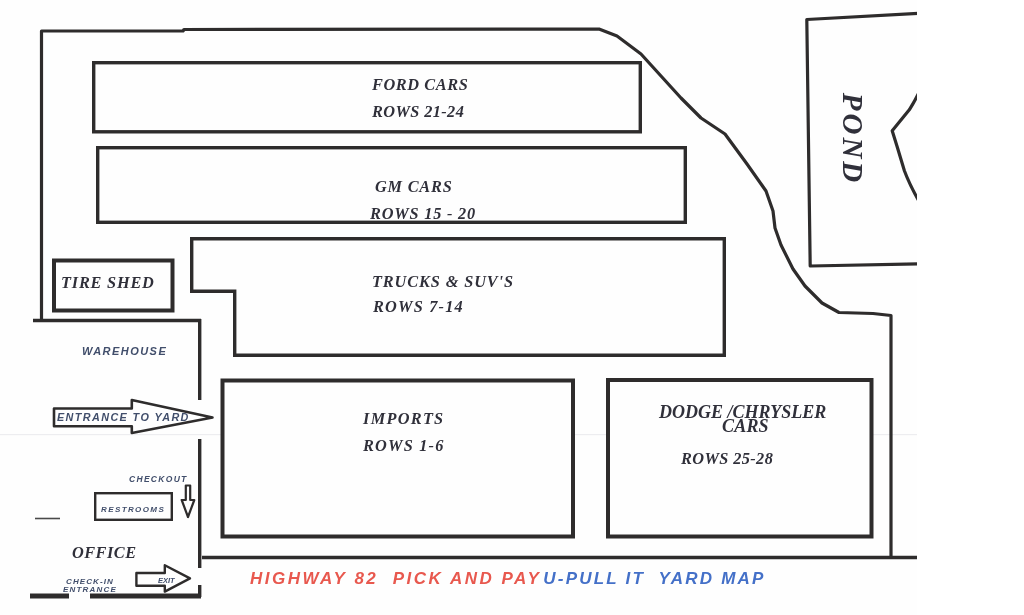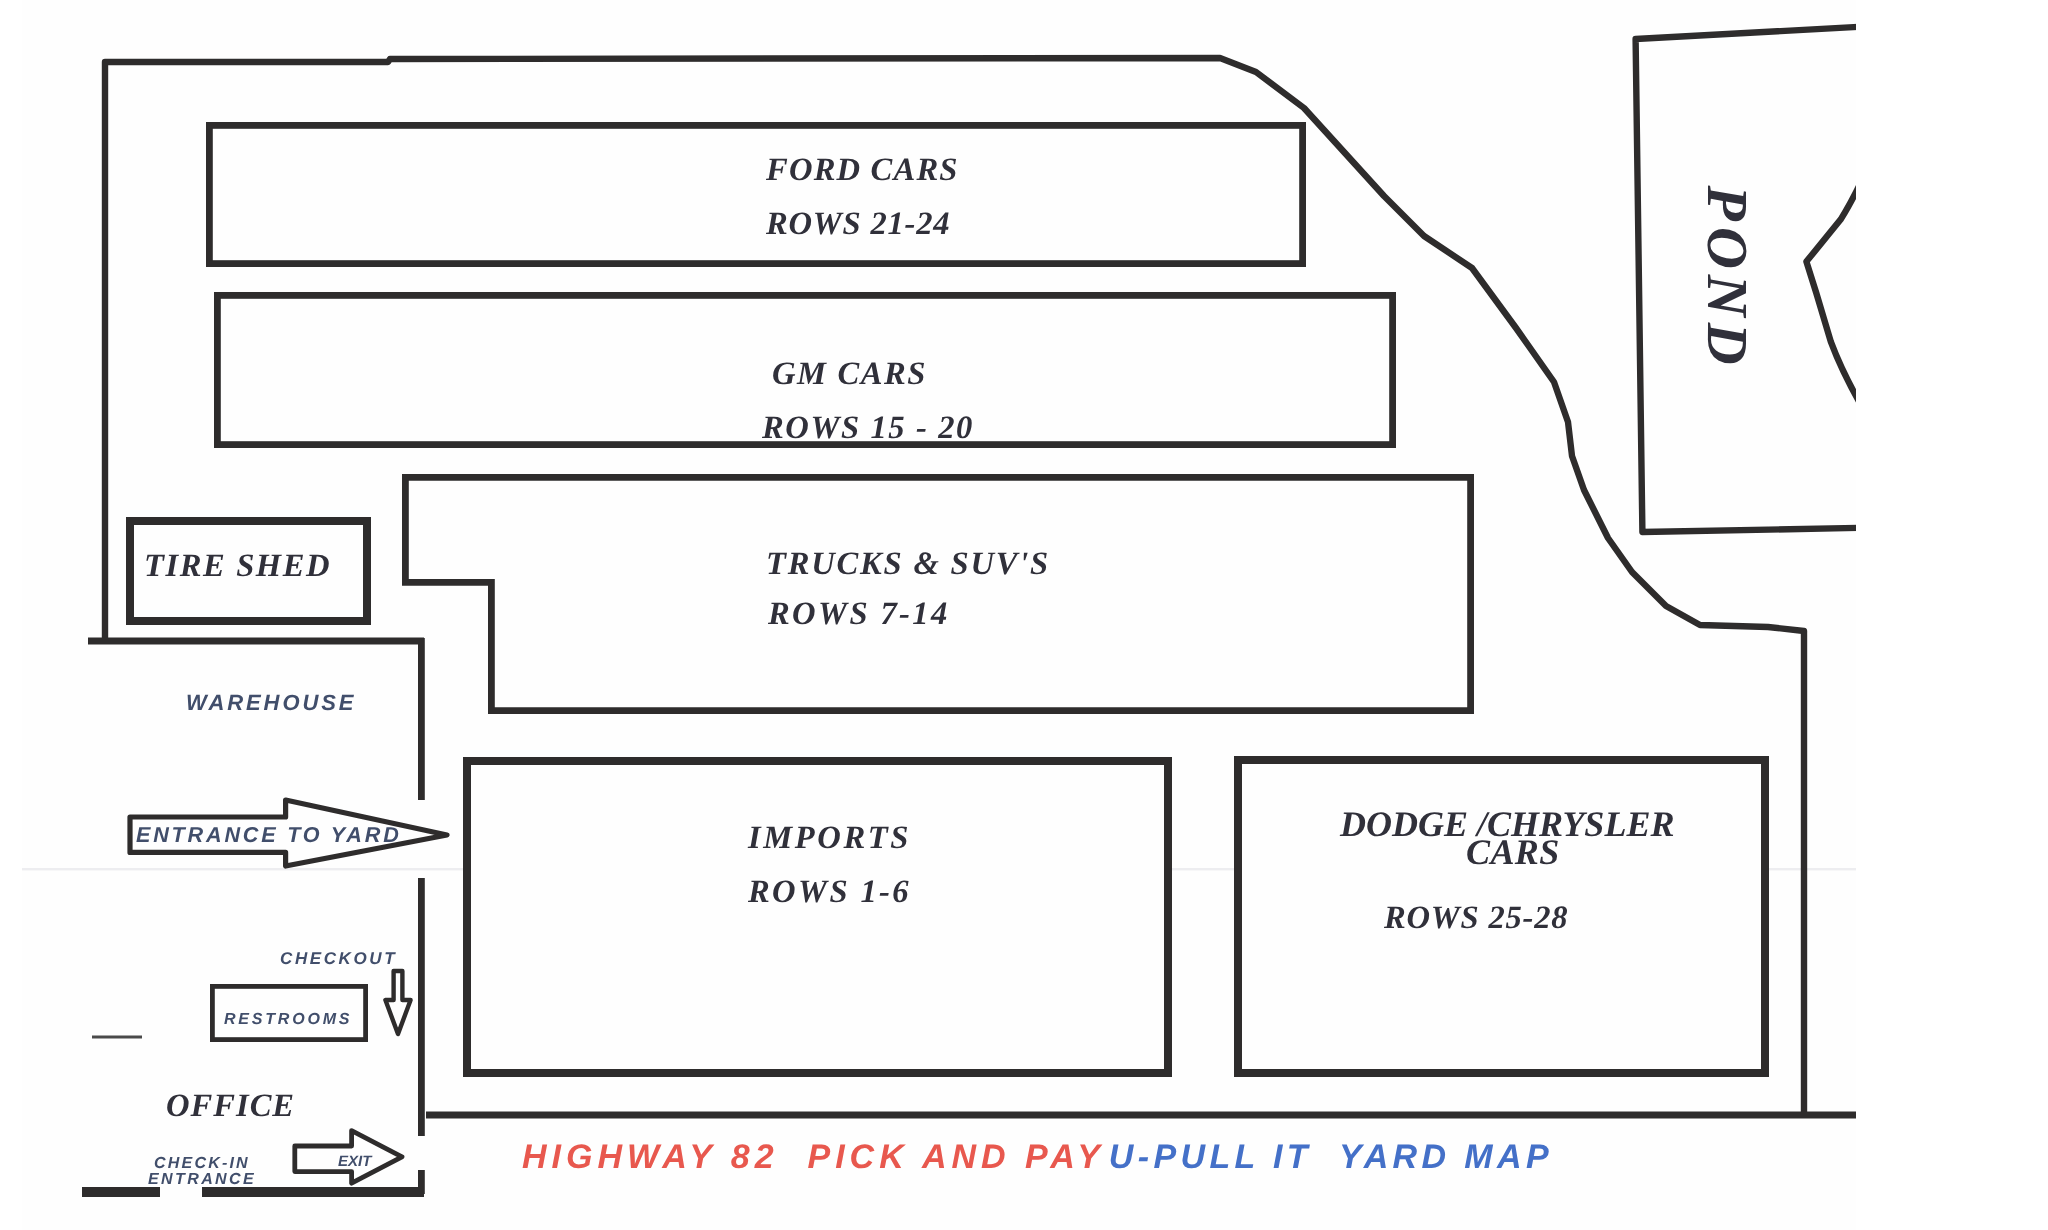--- a/index.html
+++ b/index.html
@@ -1,16 +1,16 @@
 <!DOCTYPE html>
 <html><head>
 <meta charset="utf-8">
 <style>
   html,body{margin:0;padding:0;background:#ffffff;}
-  #page{width:917px;height:615px;position:relative;background:#ffffff;overflow:hidden;margin-left:11px;}
+  #page{width:917px;height:615px;position:relative;background:#ffffff;overflow:hidden;}
   svg{display:block;}
   .serif{font-family:"Liberation Serif",serif;font-weight:bold;font-style:italic;fill:#30303a;}
   .sans{font-family:"Liberation Sans",sans-serif;font-weight:bold;font-style:italic;fill:#414e6b;}
 </style>
 </head>
 <body>
 <div id="page">
 <svg width="1024" height="615" viewBox="0 0 1024 615" xmlns="http://www.w3.org/2000/svg" style="filter:blur(0.3px)">
 
 <rect x="0" y="0" width="1024" height="615" fill="#fefefe"></rect>

